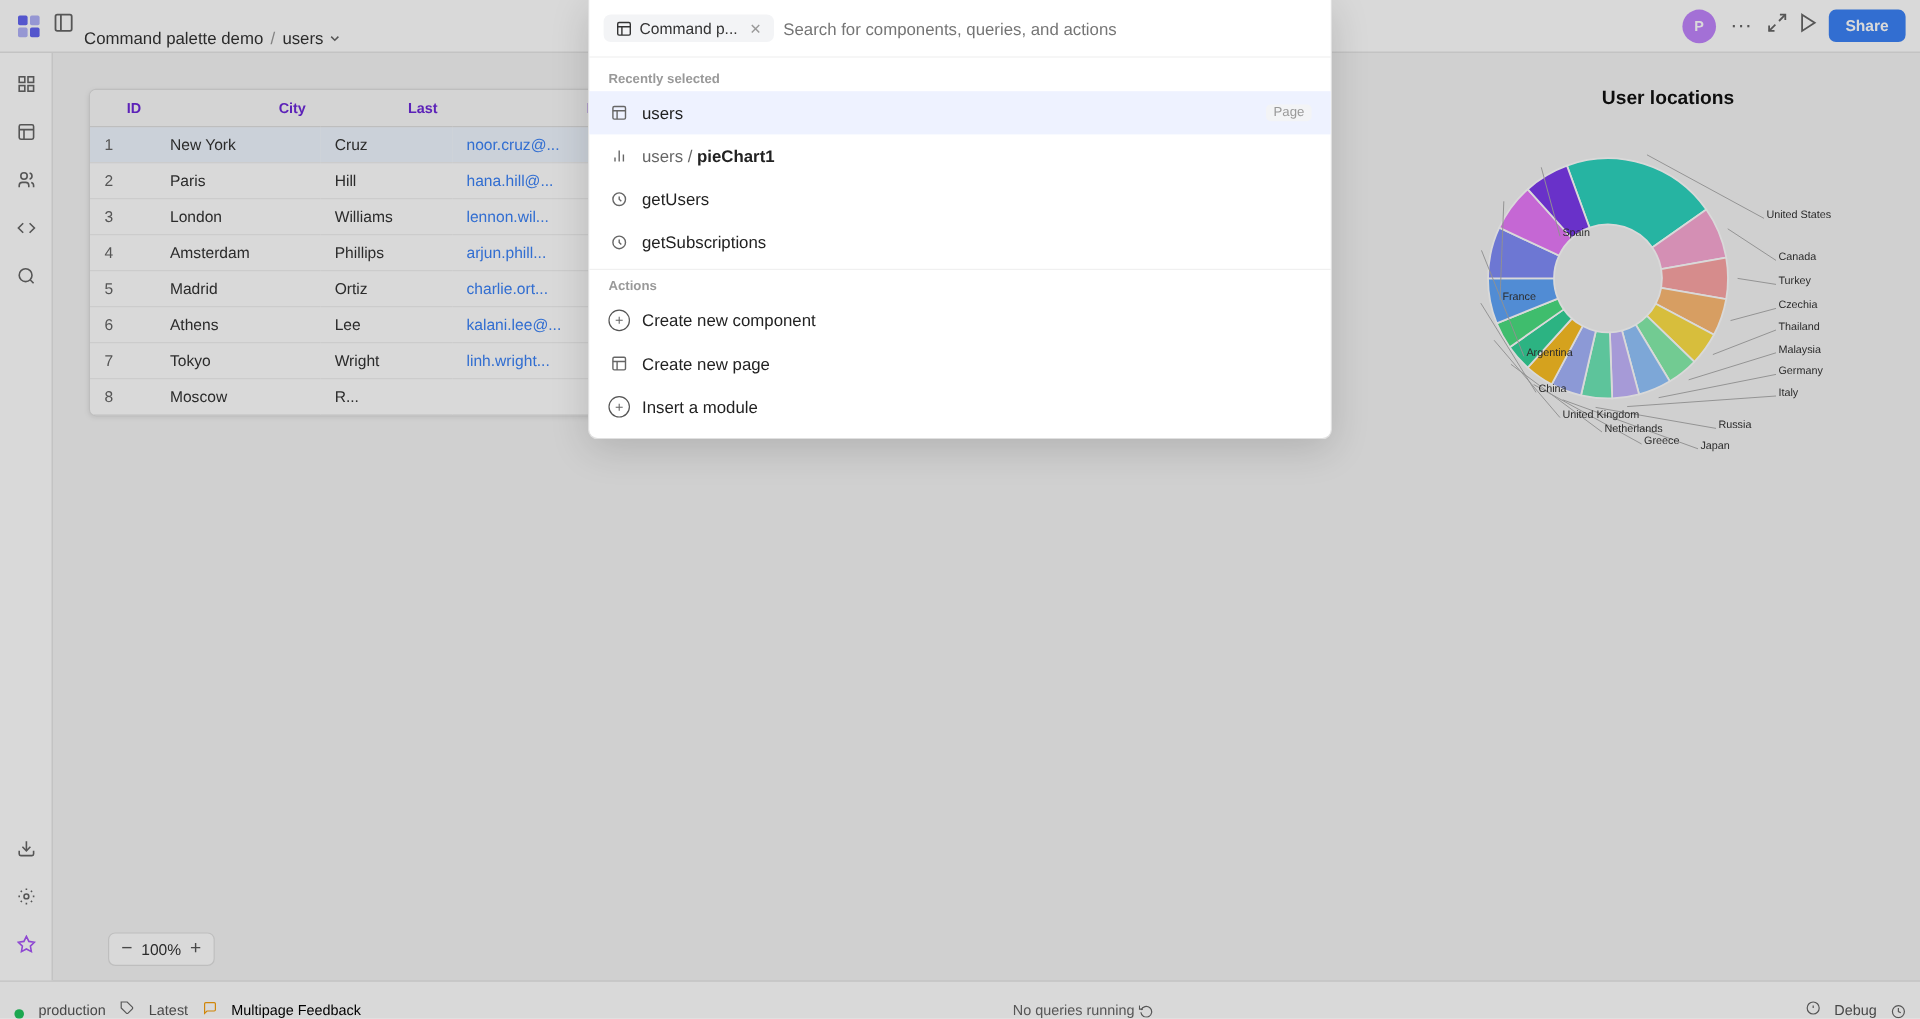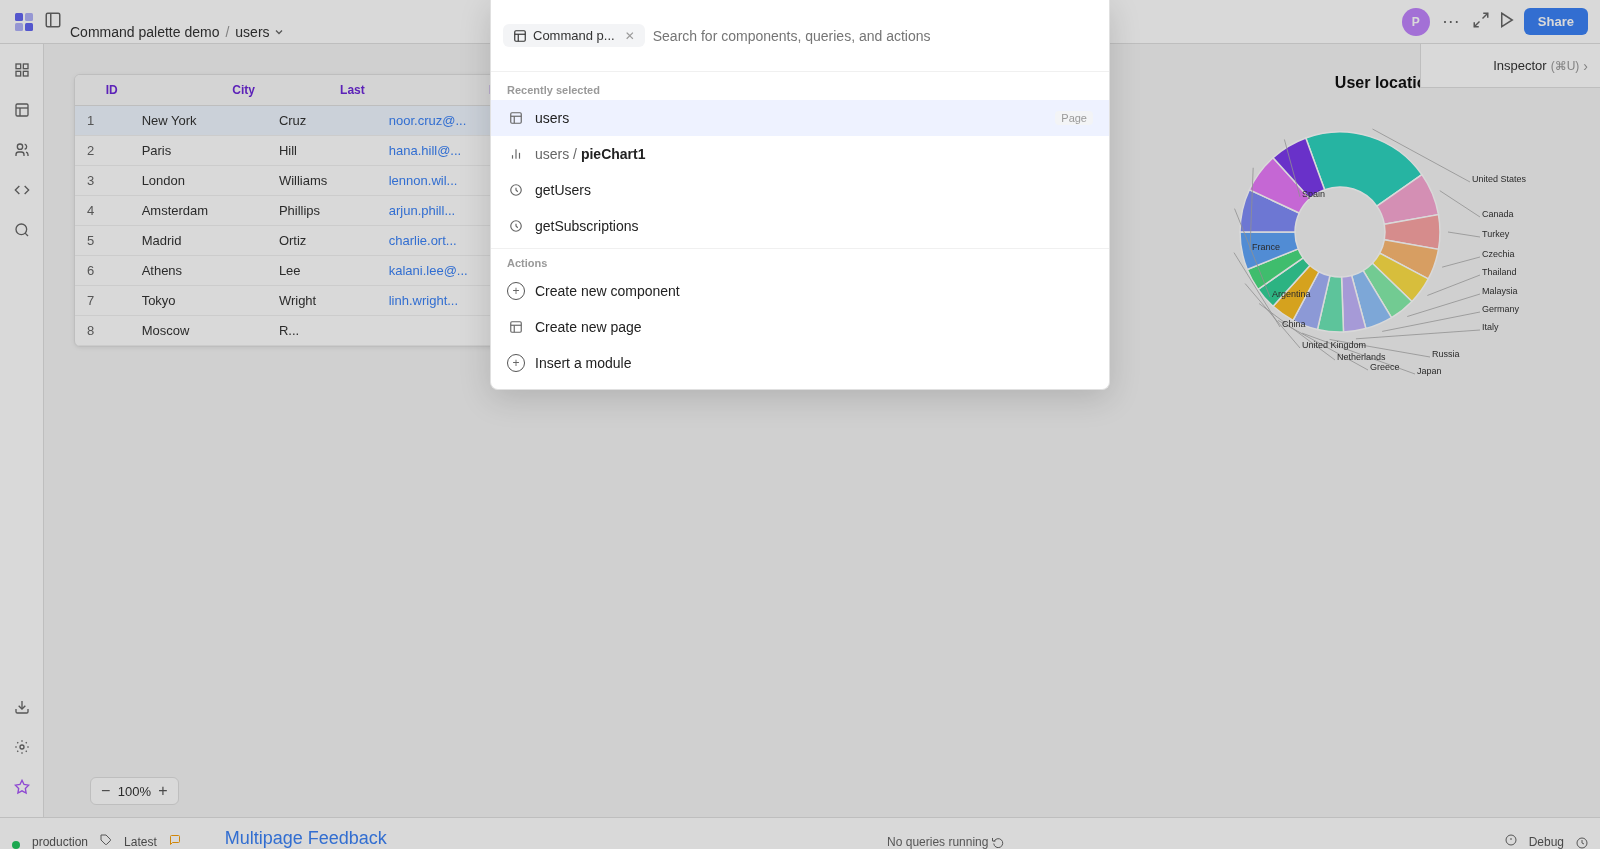--- a/index.html
+++ b/index.html
@@ -70,21 +70,21 @@
       position: absolute; top: 0; left: 0; right: 0; bottom: 0;
       background: rgba(0,0,0,0.15); z-index: 100;
     }
     #command-palette {
       position: absolute; top: 0; left: 50%; transform: translateX(-50%);
       width: 620px; background: #fff; border: 1px solid #e0e0e0;
       border-top: none; border-radius: 0 0 8px 8px;
       box-shadow: 0 8px 32px rgba(0,0,0,0.15); z-index: 200;
     }
     #cp-header {
-      display: flex; align-items: center; padding: 24px 12px; border-bottom: 1px solid #f0f0f0; gap: 8px;
+      display: flex; align-items: center; padding: 12px 12px; border-bottom: 1px solid #f0f0f0; gap: 8px;
     }
     .cp-tab {
       display: flex; align-items: center; gap: 6px; background: #f3f4f6; border-radius: 6px;
       padding: 4px 10px; font-size: 13px; color: #333;
     }
     .cp-search-input {
       flex: 1; border: none; outline: none; font-size: 14px; color: #666; background: transparent;
     }
     #cp-body { padding: 8px 0; }
     .cp-section-title { font-size: 11px; color: #999; font-weight: 600; padding: 4px 16px 4px; text-transform: none; }
@@ -322,25 +322,20 @@
           <path d="M 79.21614958335076 110.98217822166853 L 29.369221296335 87.73817382593008 A 100 100 0 0 1 53.08693936411416 55.6855174522606 L 89.88912271385136 96.55848285351726 A 45 45 0 0 0 79.21614958335076 110.98217822166853 Z" fill="#e879f9" stroke="#fff" stroke-width="1.5"></path>
           <line x1="33.18345905334054" y1="65.75913903085512" x2="30" y2="148" stroke="#aaa" stroke-width="0.8"></line>
           <text x="32" y="148" font-size="9" fill="#333" font-family="-apple-system, BlinkMacSystemFont, sans-serif">France</text>
           <path d="M 89.88912271385136 96.55848285351726 L 53.08693936411416 55.6855174522606 A 100 100 0 0 1 85.79798566743307 36.030737921409184 L 104.60909355034488 87.71383206463413 A 45 45 0 0 0 89.88912271385136 96.55848285351726 Z" fill="#7c3aed" stroke="#fff" stroke-width="1.5"></path>
           <line x1="64.37588790971412" y1="37.42593152417189" x2="80" y2="95" stroke="#aaa" stroke-width="0.8"></line>
           <text x="82" y="95" font-size="9" fill="#333" font-family="-apple-system, BlinkMacSystemFont, sans-serif">Spain</text>
         </svg>
     </div>
   </div>
 
-  <div style="position:absolute;top:0;right:0;height:44px;background:#fff;border-left:1px solid #e0e0e0;border-bottom:1px solid #e0e0e0;display:flex;align-items:center;padding:0 12px;gap:4px;width:180px;justify-content:flex-end;cursor:pointer;">
-    <span style="font-size:13px;color:#333;font-weight:500;">Inspector</span>
-    <span style="font-size:12px;color:#999;">(⌘U)</span>
-    <span style="font-size:14px;color:#999;">›</span>
-  </div>
 
 </div>
 
 <div id="zoom-controls">
   <button style="background:none;border:none;cursor:pointer;font-size:16px;color:#555;">−</button>
   <span style="font-size:13px;color:#333;min-width:36px;text-align:center;">100%</span>
   <button style="background:none;border:none;cursor:pointer;font-size:16px;color:#555;">+</button>
 </div>
 
 <div id="bottombar">
@@ -351,21 +346,21 @@
         <path d="M20.59 13.41l-7.17 7.17a2 2 0 0 1-2.83 0L2 12V2h10l8.59 8.59a2 2 0 0 1 0 2.82z"></path>
         <line x1="7" y1="7" x2="7.01" y2="7"></line>
       </svg>
   </div>
   <span style="font-size:12px;color:#555;">Latest</span>
   <div style="color:#f59e0b;">
     <svg width="12" height="12" viewBox="0 0 24 24" fill="none" stroke="currentColor" stroke-width="2">
         <path d="M21 15a2 2 0 0 1-2 2H7l-4 4V5a2 2 0 0 1 2-2h14a2 2 0 0 1 2 2z"></path>
       </svg>
   </div>
-  <span style="font-size:18px;color:#3b82f6;margin-left:32px;">Multipage Feedback</span>
+  <span style="font-size:12px;color:#000000;">Multipage Feedback</span>
   <div style="flex:1;"></div>
   <div style="display:flex;align-items:center;gap:4px;">
     <span style="font-size:12px;color:#666;">No queries running</span>
     <svg width="12" height="12" viewBox="0 0 24 24" fill="none" stroke="#666" stroke-width="2">
         <polyline points="1 4 1 10 7 10"></polyline>
         <path d="M3.51 15a9 9 0 1 0 .49-3.72"></path>
       </svg>
   </div>
   <div style="flex:1;"></div>
   <div style="color:#666;">

